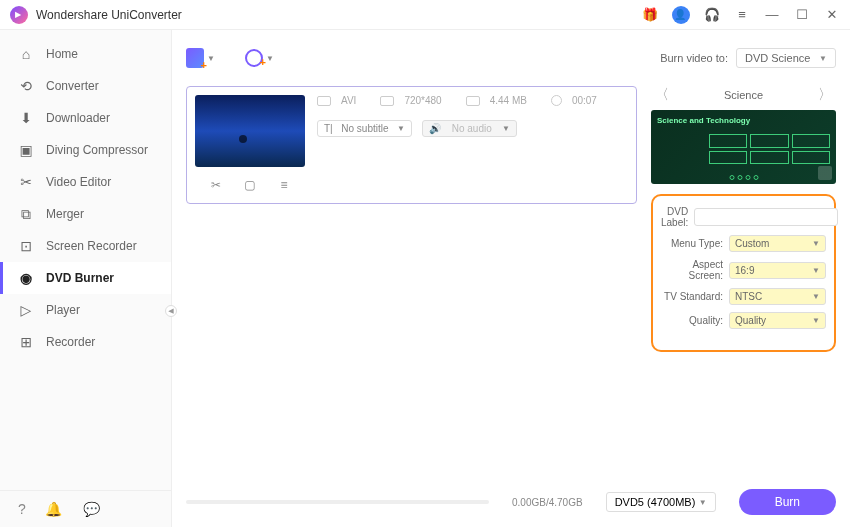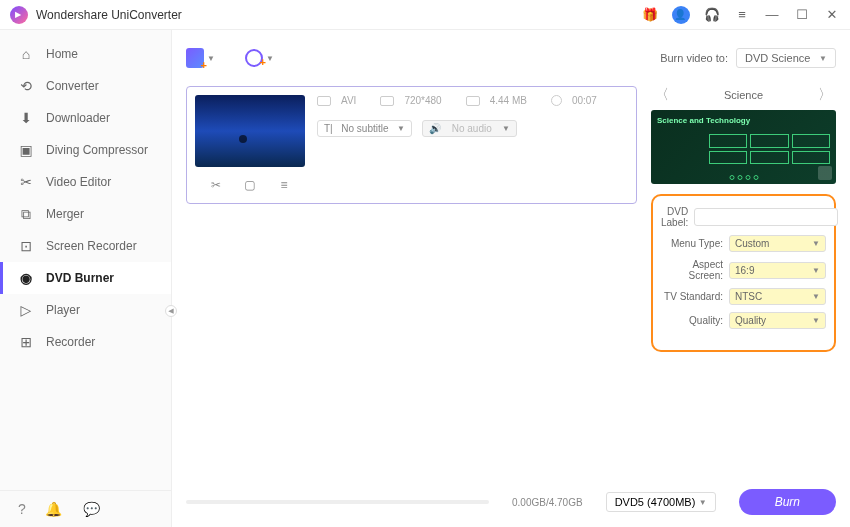--- a/index.html
+++ b/index.html
@@ -57,21 +57,21 @@
 .tpl-dot { width:5px; height:5px; border:1px solid #3dcc7a; border-radius:50%; }
 .settings-box { border:2px solid #ff8c1a; border-radius:10px; margin-top:10px; padding:10px 8px; }
 .set-row { display:flex; align-items:center; margin-bottom:7px; font-size:10px; color:#666; }
 .set-row:last-child { margin-bottom:11px; }
 .set-label { width:68px; text-align:right; padding-right:6px; }
 .set-sel { flex:1; border:1px solid #ddd; border-radius:3px; padding:2px 5px; font-size:10px; display:flex; justify-content:space-between; align-items:center; background:#fef9c3; cursor:pointer; }
 .set-input { flex:1; border:1px solid #ddd; border-radius:3px; padding:2px 5px; font-size:10px; height:18px; }
 .bottom-row { display:flex; align-items:center; gap:23px; height:30px; }
 .progress { flex:1; height:4px; background:#eee; border-radius:2px; }
 .size-text { font-size:10px; color:#888; }
-.burn-btn { background:#7b5cff; color:#fff; border:none; border-radius:14px; padding:6px 36px; font-size:12px; cursor:pointer;font-style:italic; }
+.burn-btn { background:#7b5cff; color:#fff; border:none; border-radius:14px; padding:6px 36px; font-size:12px; cursor:pointer; }
 </style>
 </head>
 <body>
 
 <div class="titlebar">
   <div class="logo"></div>
   <div class="app-title">Wondershare UniConverter</div>
   <div class="titlebar-icons">
     <div class="tb-icon tb-gift">🎁</div>
     <div class="tb-icon tb-user">👤</div>

